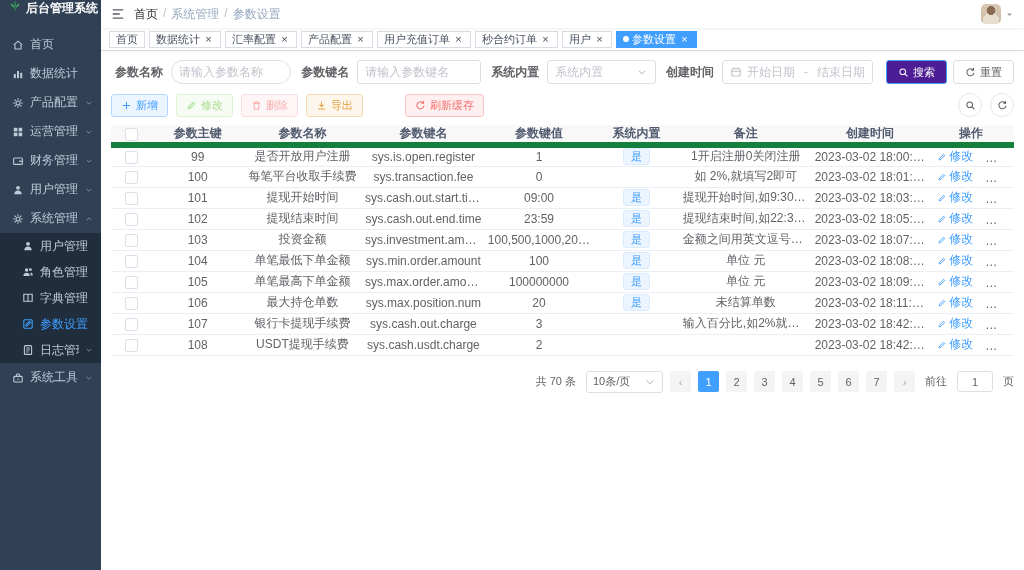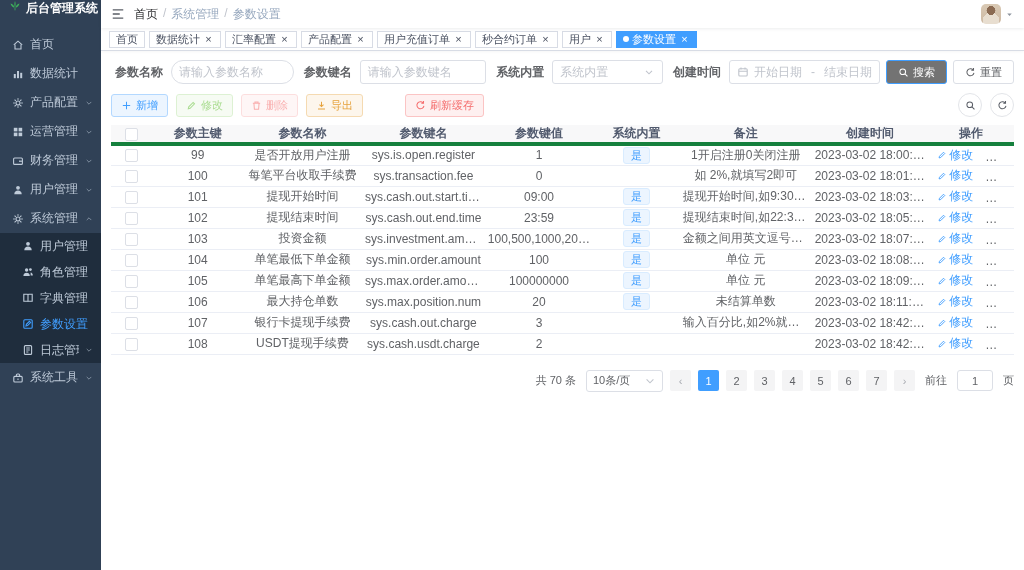--- a/index.html
+++ b/index.html
@@ -49,37 +49,37 @@
   .filters { display:flex; align-items:center; gap:6px; margin:4px 0 9px; color:#606266; font-size:12px; white-space:nowrap; }
   .filters .f-label { font-weight:bold; color:#606266; margin:0 2px 0 4px; }
   .f-box { height:24px; border:1px solid #dcdfe6; border-radius:3px; background:#fff; display:inline-flex; align-items:center; padding:0 7px; color:#c0c4cc; font-size:12px; gap:5px; }
   .f-input { width:124px;border-radius:12px; } .f-input2 { width:128px; }
   .f-select { width:112px; justify-content:space-between; cursor:pointer; }
   .f-date { width:152px; justify-content:flex-start; cursor:pointer; }
   .f-date .dsep { color:#c0c4cc; margin:0 4px; }
   .f-box .icon { color:#c0c4cc; }
   .btn { height:24px; display:inline-flex; align-items:center; gap:4px; padding:0 11px; border-radius:3px; font-size:11px; cursor:pointer; border:1px solid transparent; white-space:nowrap; }
   .btn .icon svg { width:11px; height:11px; }
-  .btn-primary { background:#737373; border-color:#409eff; color:#fff; }
+  .btn-primary { background:#4c1d95; border-color:#409eff; color:#fff;margin-left:7px; }
   .btn-plain { background:#fff; border-color:#dcdfe6; color:#606266; }
 
   .toolbar { display:flex; align-items:center; gap:8px; margin-bottom:8px; }
   .btn-sm { height:23px; padding:0 9px; }
   .btn-blue   { color:#409eff; background:#ecf5ff; border-color:#b3d8ff; }
   .btn-green  { color:#67c23a; background:#f0f9eb; border-color:#c2e7b0; opacity:.55; cursor:not-allowed; }
   .btn-red    { color:#f56c6c; background:#fef0f0; border-color:#fbc4c4; opacity:.55; cursor:not-allowed; }
   .btn-orange { color:#e6a23c; background:#fdf6ec; border-color:#f5dab1; }
   .btn-danger { color:#f56c6c; background:#fef0f0; border-color:#fbc4c4;margin-left:34px; }
   .tool-circles { margin-left:auto; display:flex; gap:8px; }
   .circle-btn { width:24px; height:24px; border-radius:50%; border:1px solid #e3e5e9; background:#fff; color:#5a5e66; display:flex; align-items:center; justify-content:center; cursor:pointer; }
   .circle-btn svg { width:11px; height:11px; }
 
   
   table { width:100%; border-collapse:collapse; table-layout:fixed; text-align:center; font-size:12px; }
-  th { background:#f8f8f9; color:#515a6e; font-weight:bold; height:19px; border-bottom:4px solid #15803d; padding:0 3px; white-space:nowrap; overflow:hidden; }
+  th { background:#f8f8f9; color:#515a6e; font-weight:bold; height:19px; border-bottom:6px solid #15803d; padding:0 3px; white-space:nowrap; overflow:hidden; }
   td { height:21px; border-bottom:1px solid #ebeef5; padding:0 3px; color:#606266; white-space:nowrap; overflow:hidden; text-overflow:ellipsis; }
   .checkbox { width:13px; height:13px; border:1px solid #dcdfe6; border-radius:2px; background:#fff; display:inline-block; vertical-align:middle; cursor:pointer; }
   .tag { display:inline-block; padding:0 7px; height:17px; line-height:15px; background:#ecf5ff; border:1px solid #d9ecff; border-radius:3px; color:#409eff; font-size:11px; }
   .op-link { color:#409eff; cursor:pointer; display:inline-flex; align-items:center; gap:2px; margin:0 6px; }
   .op-link svg { width:10px; height:10px; }
 
   
   .pagination { display:flex; justify-content:flex-end; align-items:center; gap:7px; margin-top:15px; font-size:11px; color:#606266; }
   .pg-total { margin-right:3px; }
   .pg-size { width:77px; height:22px; border:1px solid #dcdfe6; border-radius:3px; display:flex; align-items:center; justify-content:space-between; padding:0 6px; color:#606266; cursor:pointer; }

